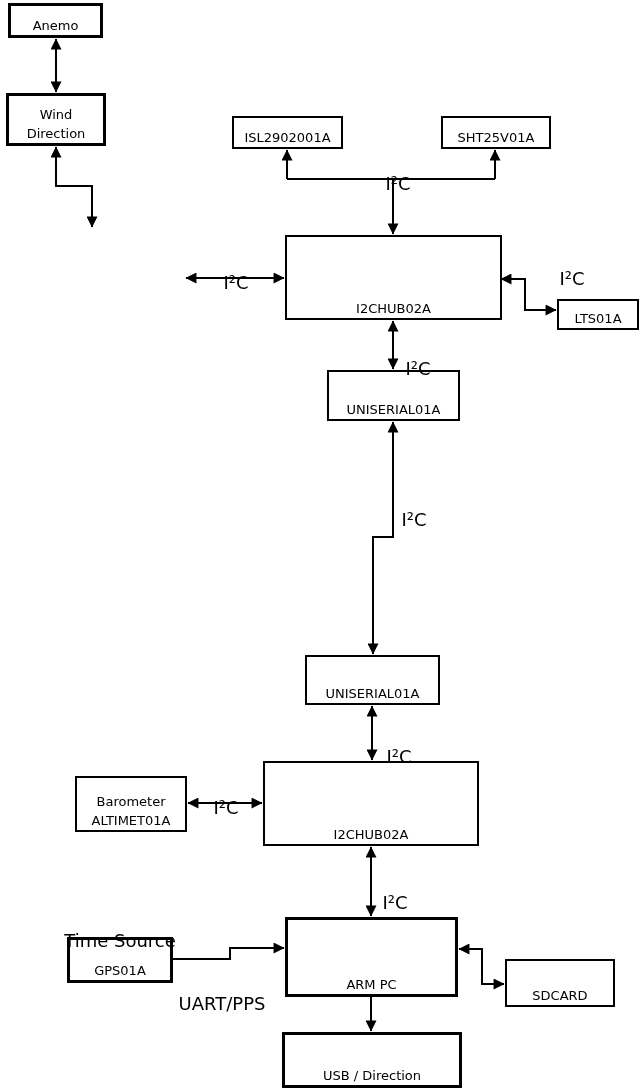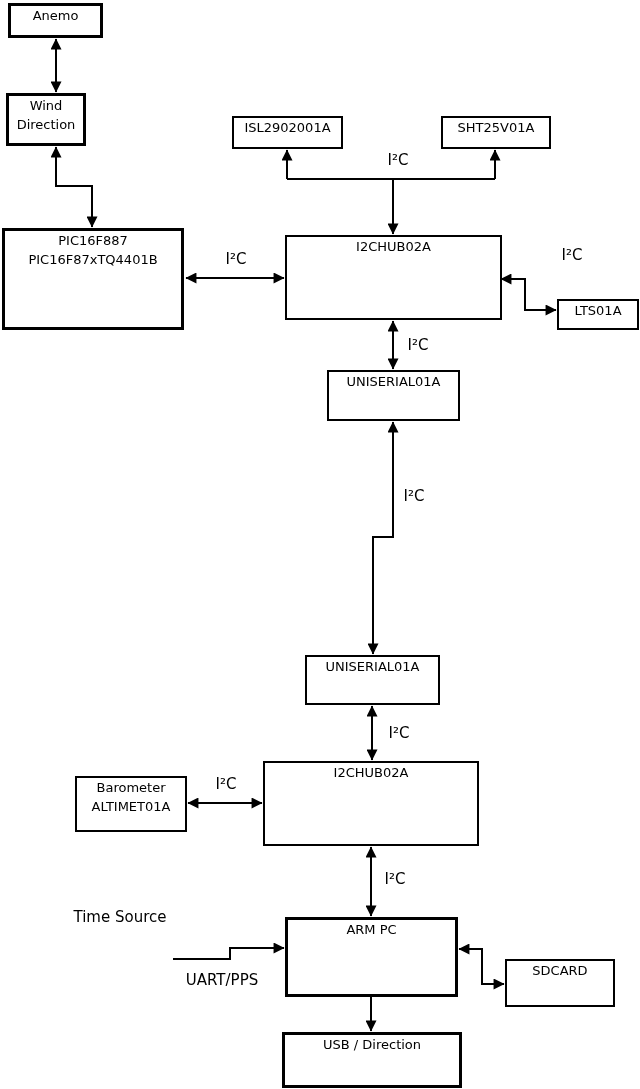--- a/index.html
+++ b/index.html
@@ -5,27 +5,27 @@
   html,body{margin:0;padding:0;background:#ffffff;}
   .canvas{
     position:relative;width:640px;height:1089px;background:#ffffff;
     font-family:"DejaVu Sans","Liberation Sans",sans-serif;color:#000000;
     overflow:hidden;
   }
   svg.edges{position:absolute;left:0;top:0;width:640px;height:1089px;}
   svg.edges polyline{fill:none;stroke:#000000;stroke-width:2;}
   .node{
     position:absolute;box-sizing:border-box;border:2px solid #000000;background:#ffffff;
-    display:flex;flex-direction:column;align-items:center;justify-content:flex-start;
+    display:flex;flex-direction:column;align-items:center;justify-content:flex-end;
     text-align:center;font-size:13px;line-height:19px;white-space:nowrap;
   }
   .node.thick{border-width:3px;}
   .edge-label{
     position:absolute;transform:translate(-50%,-50%);
-    font-size:15px;line-height:14px;white-space:nowrap;
+    font-size:18px;line-height:14px;white-space:nowrap;margin-top:24px;
   }
 </style>
 </head>
 <body>
 
 <div class="canvas">
 
   <svg class="edges">
     <defs>
       <marker id="arr" viewBox="0 0 10 10" refX="9.5" refY="5" markerWidth="13" markerHeight="11" markerUnits="userSpaceOnUse" orient="auto-start-reverse">
@@ -47,29 +47,25 @@
     <polyline points="371,847 371,916" marker-start="url(#arr)" marker-end="url(#arr)"></polyline>
     <polyline points="173,959 230,959 230,948 284,948" marker-end="url(#arr)"></polyline>
     <polyline points="459,949 482,949 482,984 504,984" marker-start="url(#arr)" marker-end="url(#arr)"></polyline>
     <polyline points="371,982 371,1031" marker-start="url(#arr)" marker-end="url(#arr)"></polyline>
   </svg>
 
   <div class="node thick" style="left:8px;top:3px;width:95px;height:35px">
     <span>Anemo</span>
   </div>
 
-  <div class="node thick" style="left:6px;top:93px;width:80px;height:53px">
+  <div class="node thick" style="left:6px;top:93px;width:100px;height:53px">
     <span>Wind</span>
     <span>Direction</span>
   </div>
 
-  <div class="node thick" style="left:2px;top:228px;width:182px;height:102px">
-    <span>PIC16F887</span>
-    <span>PIC16F87xTQ4401B</span>
-  </div>
 
   <div class="node" style="left:232px;top:116px;width:111px;height:33px">
     <span>ISL2902001A</span>
   </div>
 
   <div class="node" style="left:441px;top:116px;width:110px;height:33px">
     <span>SHT25V01A</span>
   </div>
 
   <div class="node" style="left:285px;top:235px;width:217px;height:85px">
@@ -94,20 +90,23 @@
 
   <div class="node" style="left:75px;top:776px;width:112px;height:56px">
     <span>Barometer</span>
     <span>ALTIMET01A</span>
   </div>
 
   <div class="node thick" style="left:285px;top:917px;width:173px;height:80px">
     <span>ARM PC</span>
   </div>
 
+  <div class="node thick" style="left:67px;top:937px;width:106px;height:46px">
+    <span>GPS01A</span>
+  </div>
 
   <div class="node" style="left:505px;top:959px;width:110px;height:48px">
     <span>SDCARD</span>
   </div>
 
   <div class="node thick" style="left:282px;top:1032px;width:180px;height:56px">
     <span>USB / Direction</span>
   </div>
 
   <div class="edge-label" style="left:236px;top:259px">I²C</div>

